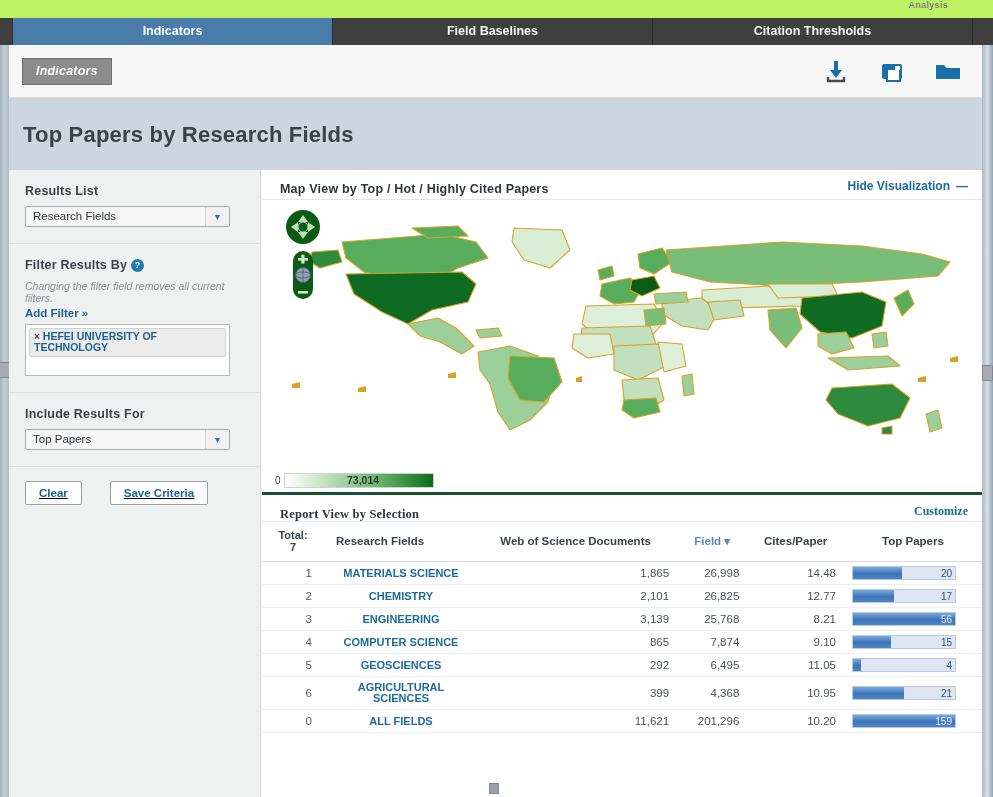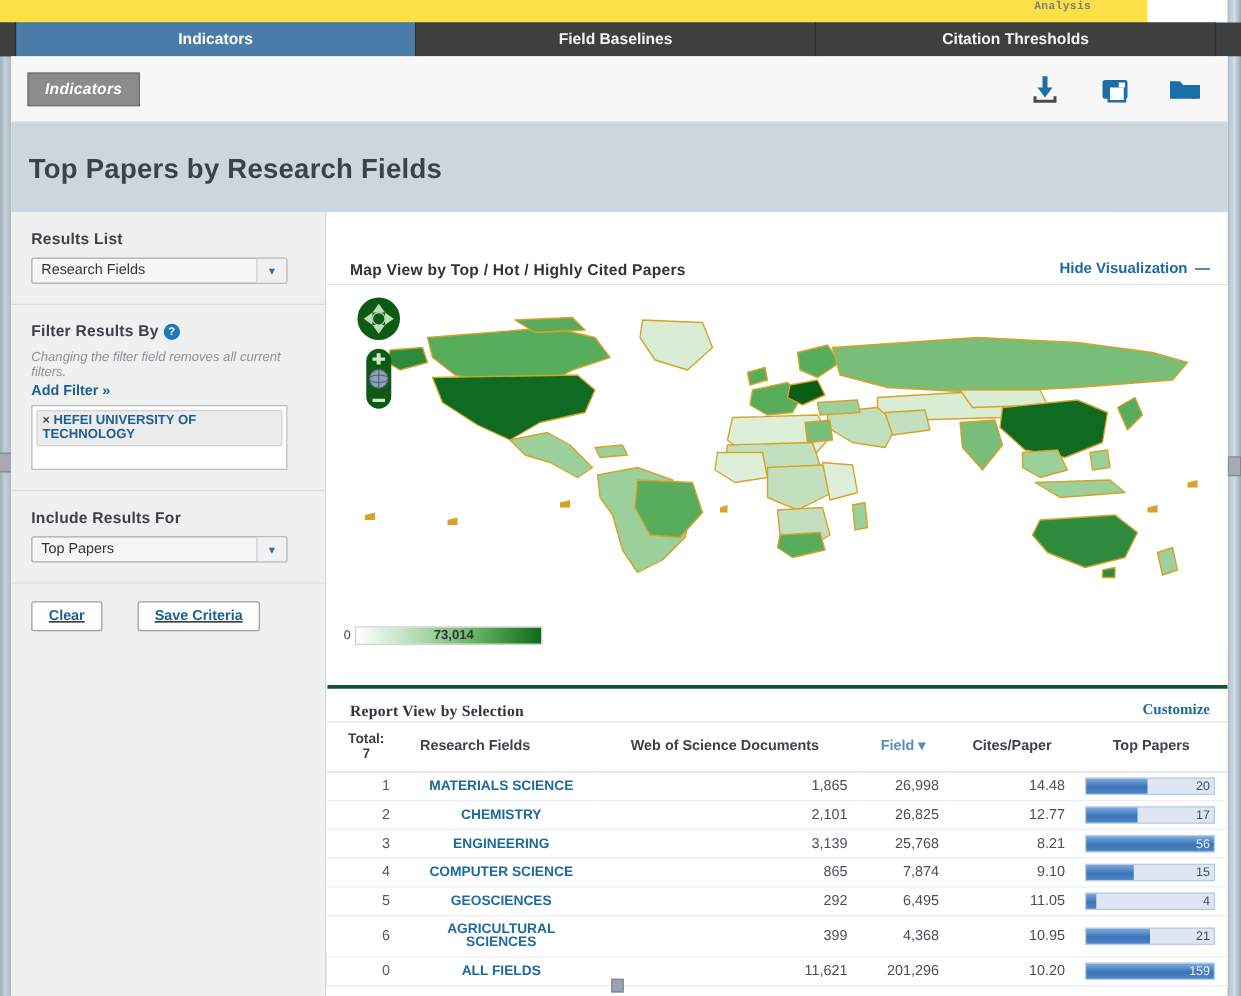--- a/index.html
+++ b/index.html
@@ -20,23 +20,22 @@
   .side-rail.left { left:0; }
   .side-rail.right { right:0; width:11px;
     background: linear-gradient(to right,#aebcc6,#d6dee3 50%,#93a5b2); }
   .rail-handle {
     position:absolute; width:11px; height:16px; background:#a9a9b6;
     border:1px solid #7e8790; border-radius:1px;
   }
 
   
   .topstrip {
-    position:absolute; left:0; top:0; width:918px; height:18px;
-    background:#fde047;
-    font-family:Liberation Mono, monospace;
+    position:absolute; left:0; top:0; width:993px; height:18px;
+    background:#bef264;
   }
   .topstrip-label {
     position:absolute; right:45px; top:0px;
     font-size:9px; color:#7d7d7d; letter-spacing:.3px;
     font-weight:bold;
   }
 
   
   .tabbar {
     position:absolute; left:0; top:18px; width:993px; height:27px;
@@ -142,21 +141,20 @@
   }
 
   
   .rightcol {
     position:absolute; left:253px; top:0; width:720px; height:620px;
     background:#ffffff;
   }
   .sec-head {
     position:relative; height:30px; padding:9px 14px 0 18px;
     border-bottom:1px solid #e3e5e6;
-    margin-top:28px;
   }
   .sec-title { font-size:12.5px; font-weight:bold; color:#2f3539; letter-spacing:.2px; }
   .sec-link {
     position:absolute; right:14px; top:9px; font-size:12px;
     font-weight:bold; color:#1d6a9c; cursor:pointer; text-decoration:none;
   }
   .sec-link .dash { display:inline-block; margin-left:6px; color:#1d6a9c; font-weight:bold;}
 
   
   .mapwrap { position:relative; height:292px; background:#ffffff; overflow:hidden; }
@@ -187,21 +185,21 @@
   .tbl td {
     font-size:11.5px; color:#4a5156; padding:5px 8px; text-align:right;
     border-bottom:1px solid #eceeef; vertical-align:middle;
   }
   .tbl td.rank { text-align:right; padding-right:12px; color:#55595c; }
   .tbl td.field {
     text-align:center; padding-left:12px;
     color:#1d6a9c; font-weight:bold; font-size:11px; line-height:11px;
     cursor:pointer; text-transform:uppercase;
   }
-  .tbl td.bar { padding:4px 10px 4px 8px;text-align:center; }
+  .tbl td.bar { padding:4px 26px 4px 8px;text-align:center; }
   .barwrap {
     position:relative; width:104px; height:14px;
     background:#dde6f2; border:1px solid #b9cbe0; margin-left:auto;
   }
   .barfill {
     position:absolute; left:0; top:0; height:100%;
     background:linear-gradient(to bottom,#7aaade,#3d74b8 55%,#4f86c6);
   }
   .barval {
     position:absolute; right:3px; top:0px; font-size:10px;

